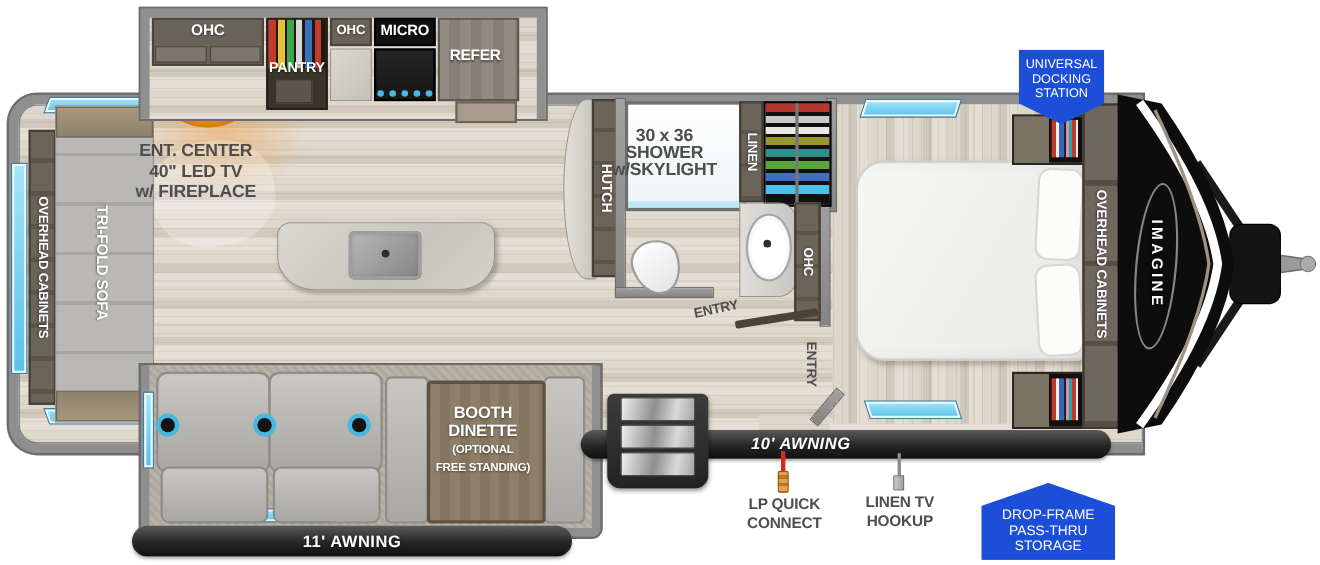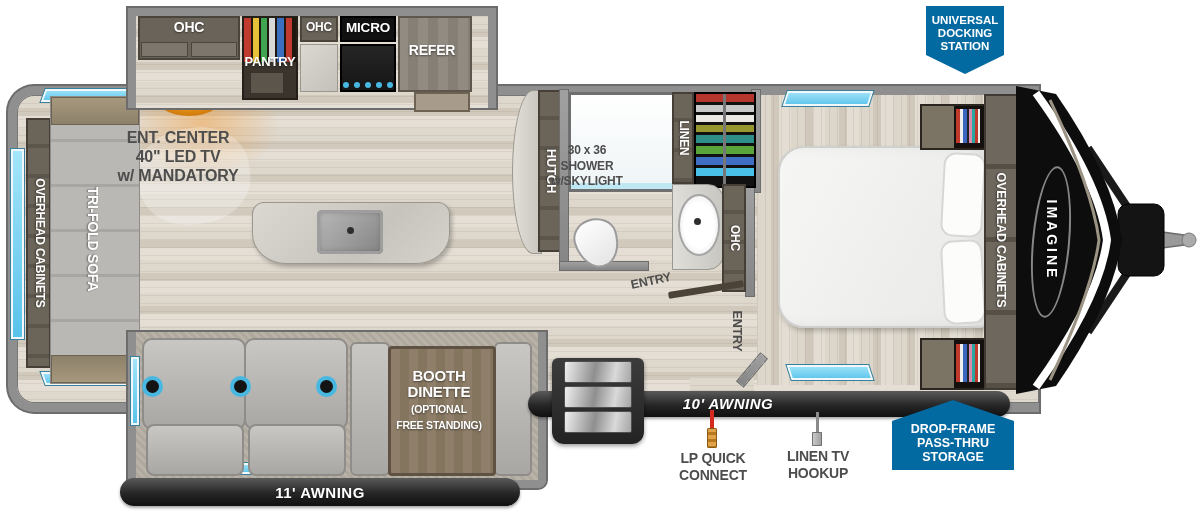--- a/index.html
+++ b/index.html
@@ -19,21 +19,21 @@
     repeating-linear-gradient(90deg, rgba(115,100,82,.12) 0 1px, rgba(0,0,0,0) 1px 8px),
     repeating-linear-gradient(90deg,#ddd6cb 0 14px,#d0c8bb 14px 22px,#e3ddd3 22px 34px),
     #d8d1c5;}
   .wall{background:linear-gradient(180deg,#a0a0a0,#858585);box-shadow:0 0 0 1px #6d6d6d;}
   .win{background:linear-gradient(180deg,#a5e6fa,#58c2ea);border:1px solid #39809e;
        box-shadow:inset 0 0 0 2px #f2f8fa;}
   .darkwood{background:repeating-linear-gradient(180deg,#6b6459 0 26px,#5c554b 26px 30px),#645d52;
        box-shadow:inset 0 0 0 2px #453f37;}
   .awning{background:linear-gradient(180deg,#5a5a5a,#262626 55%,#101010);border-radius:14px;
        box-shadow:0 2px 3px rgba(0,0,0,.35);}
-  .badge{background:#0369a1;color:#fff;font-weight:bold;text-align:center;}
+  .badge{background:#1d4ed8;color:#fff;font-weight:normal;text-align:center;margin-top:39px;}
   .seat{background:linear-gradient(180deg,#c9c7c3,#a9a7a3);border:2px solid #8f8d89;border-radius:10px;}
   .tread{height:20px;margin:3px 12px 0 12px;border:1px solid #4e4e4e;border-radius:2px;
        background:linear-gradient(100deg,#efefef,#8f8f8f 45%,#d9d9d9 75%,#a5a5a5);}
 </style>
 </head>
 <body>
 
 <div id="stage">
 
   <div class="abs wood" style="left:8px;top:86px;width:1022px;height:308px;border:9px solid #8f8f8f;
@@ -72,36 +72,36 @@
   <div class="abs" style="left:140px;top:50px;width:98px;height:42px;background:#1f1f1f;
               clip-path:polygon(7% 0,93% 0,100% 100%,0 100%);"></div>
   <div class="abs" style="left:148px;top:58px;width:82px;height:28px;border-radius:2px;
               background:linear-gradient(180deg,#84c8ec,#3f9cd4);clip-path:polygon(4% 0,96% 0,100% 100%,0 100%);"></div>
   <div class="abs" style="left:152px;top:92px;width:74px;height:24px;border-radius:0 0 40px 40px/0 0 26px 26px;
               background:radial-gradient(ellipse at 50% 0%,#fbc14e,#e08a12 55%,#b05f06);
               box-shadow:inset 0 2px 0 #3a2a12;"></div>
   <div class="lbl clbl" style="left:178px;top:156px;font-size:16px;line-height:19px;">
     <span>ENT. CENTER</span><br>
     <span>40" LED TV</span><br>
-    <span>w/ MANDATORY</span>
+    <span>w/ FIREPLACE</span>
   </div>
 
   <div class="abs" style="left:512px;top:90px;width:28px;height:162px;background:linear-gradient(90deg,#e2dfd9,#c8c5bf);
               border:1px solid #9a978f;border-radius:70% 0 0 70%/50% 0 0 50%;"></div>
   <div class="abs darkwood" style="left:538px;top:90px;width:26px;height:162px;"></div>
   <div class="lbl wlbl vlbl" style="left:551px;top:171px;font-size:13px;">HUTCH</div>
 
   <div class="abs wall" style="left:560px;top:90px;width:8px;height:180px;"></div>
   <div class="abs wall" style="left:560px;top:262px;width:88px;height:8px;"></div>
   <div class="abs wall" style="left:752px;top:90px;width:8px;height:102px;"></div>
   <div class="abs wall" style="left:746px;top:184px;width:8px;height:112px;"></div>
 
   <div class="abs" style="left:568px;top:92px;width:104px;height:94px;background:linear-gradient(180deg,#ffffff,#eef4f6);
               border:3px solid #6f6f6f;box-shadow:inset 0 -6px 0 #bfe7f4;"></div>
-  <div class="lbl clbl" style="left:587px;top:139px;font-size:12px;line-height:15.5px;margin-top:27px;">
+  <div class="lbl clbl" style="left:604px;top:139px;font-size:16px;line-height:15.5px;">
     <span>30 x 36</span><br>
     <span>SHOWER</span><br>
     <span>w/SKYLIGHT</span>
   </div>
 
   <div class="abs darkwood" style="left:672px;top:92px;width:22px;height:92px;"></div>
   <div class="lbl wlbl vlbl" style="left:683px;top:138px;font-size:12px;">LINEN</div>
 
   <div class="abs" style="left:694px;top:92px;width:58px;height:92px;border:2px solid #000;
               background:linear-gradient(180deg,

